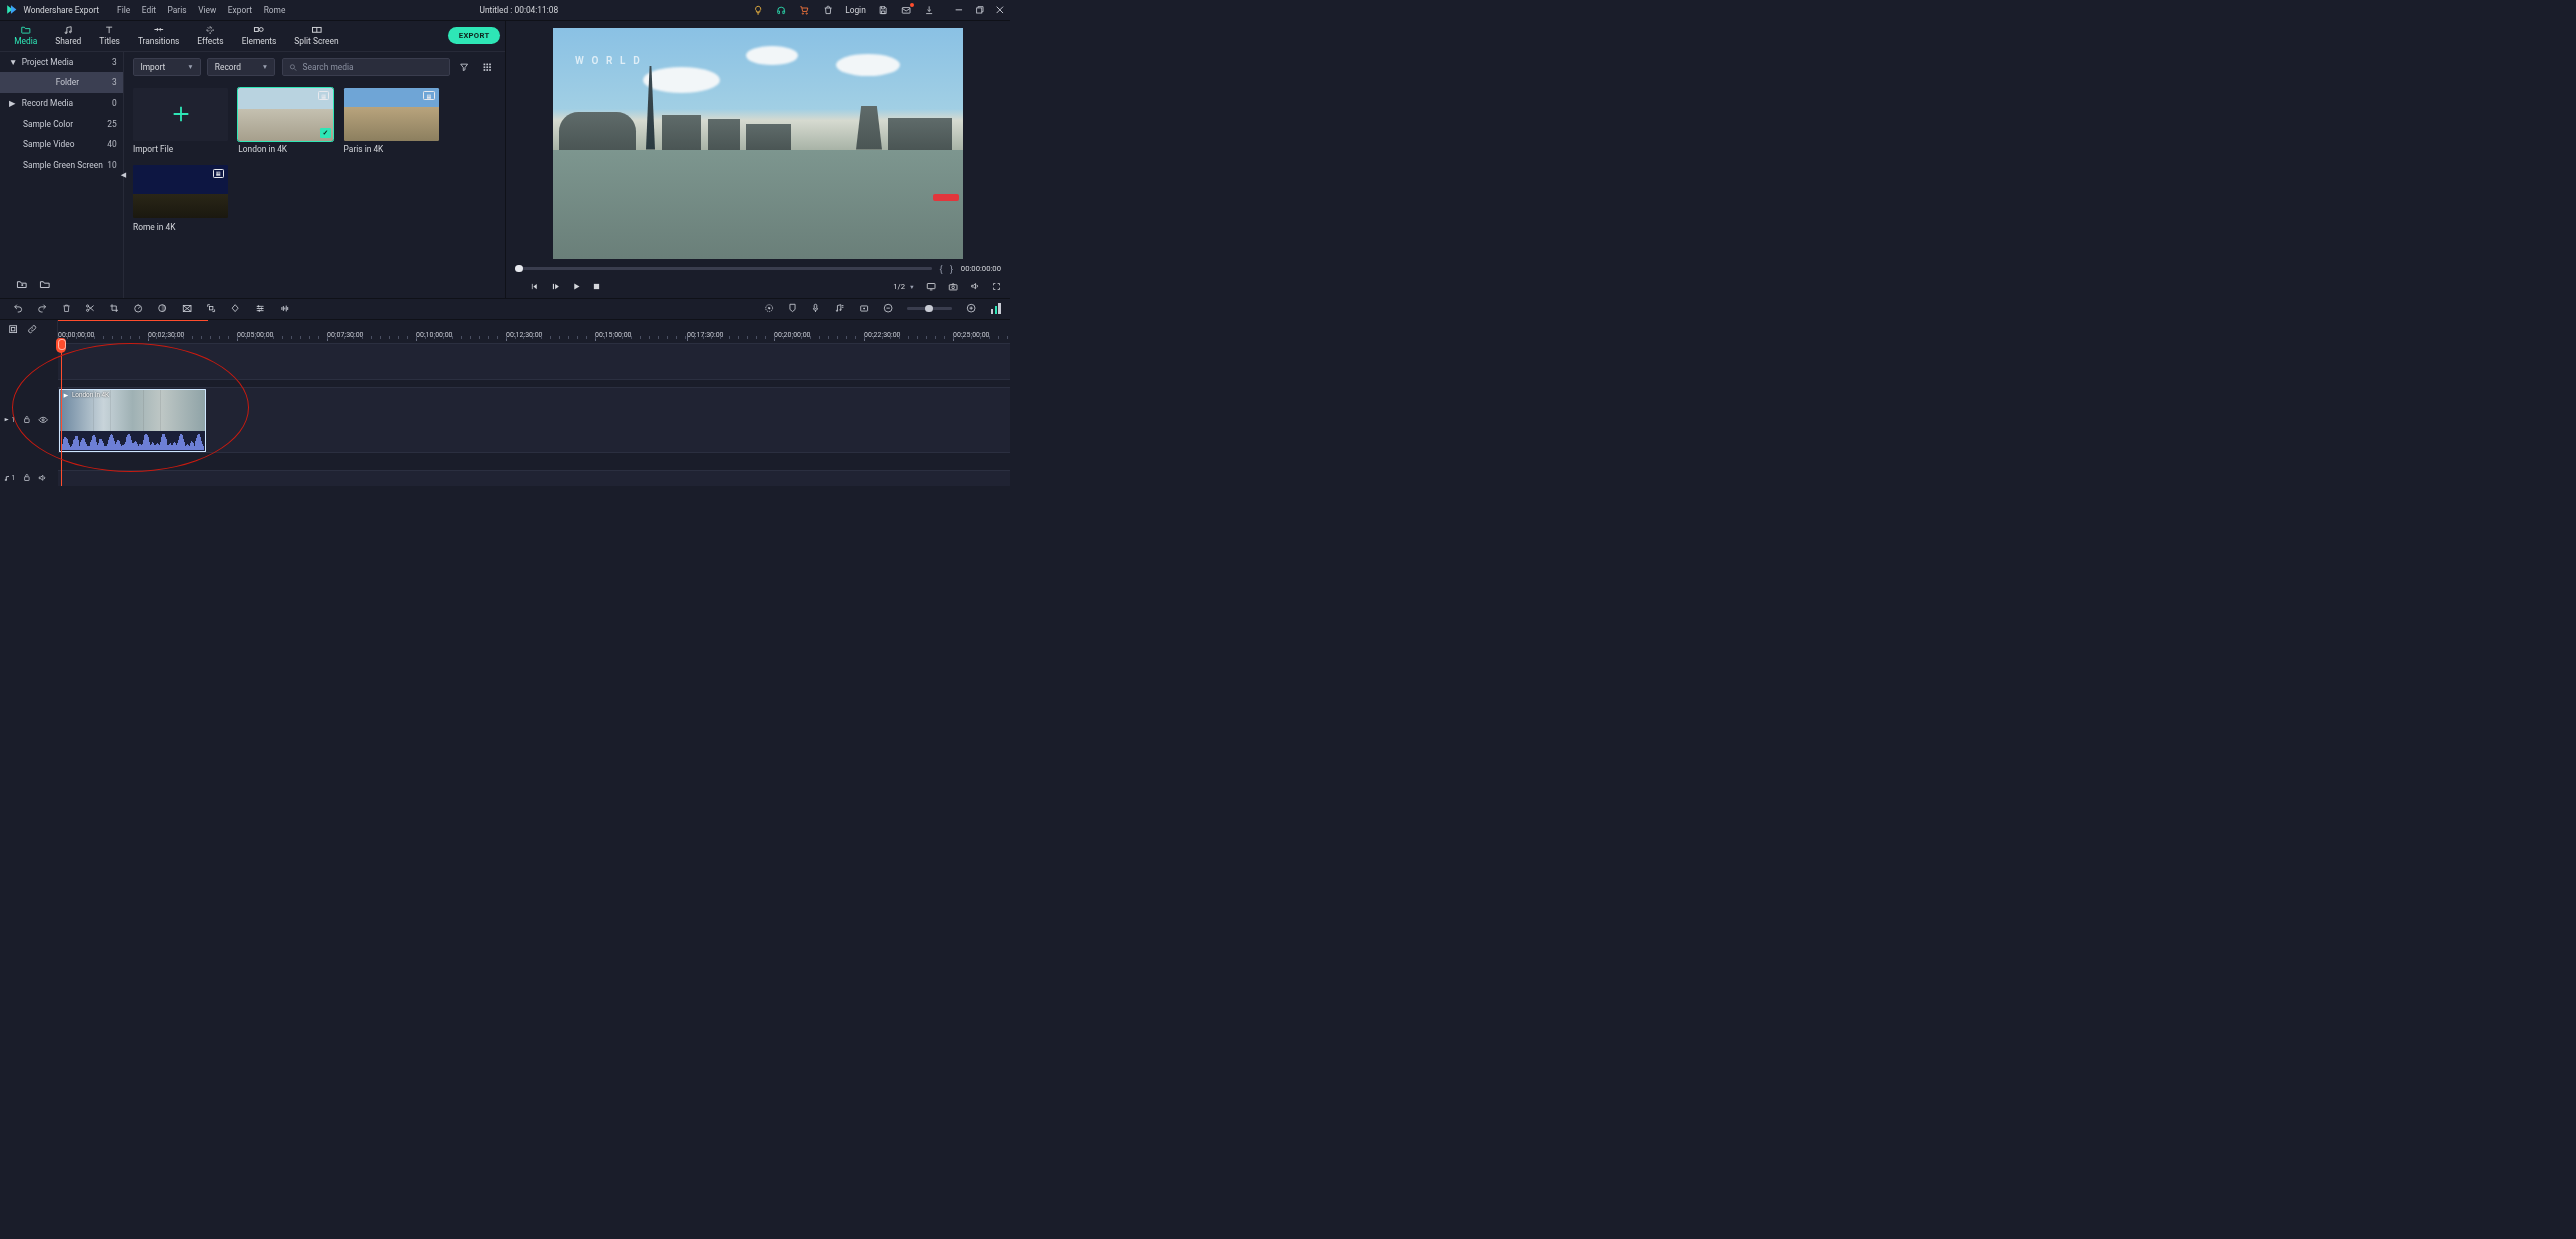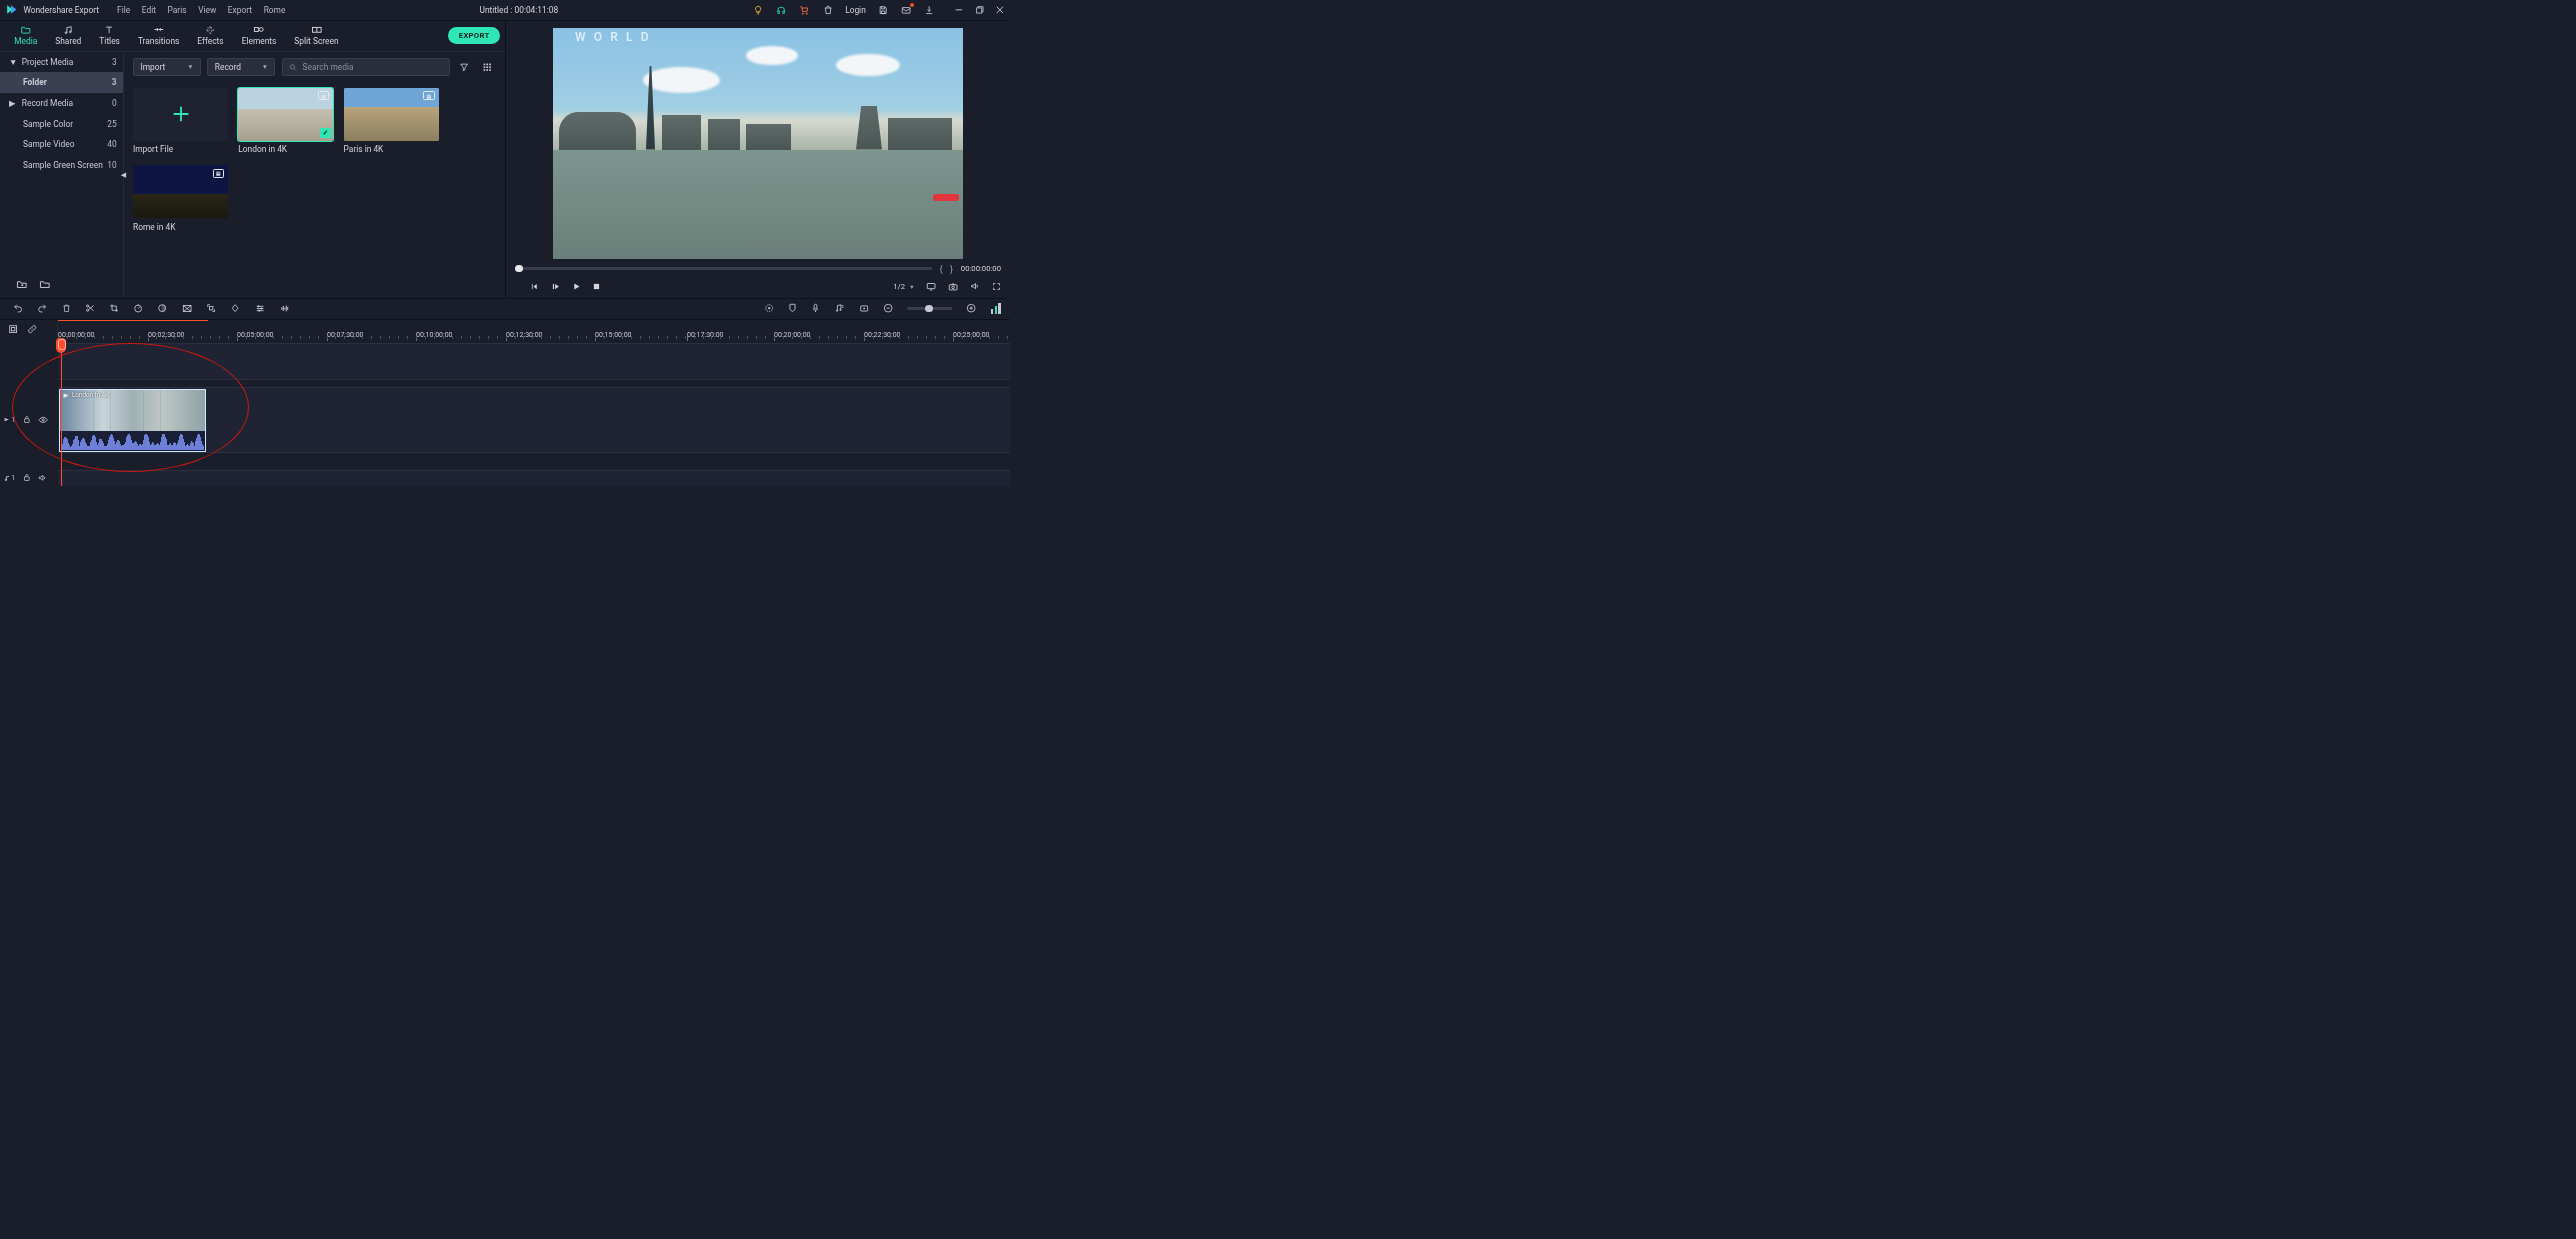--- a/index.html
+++ b/index.html
@@ -31,21 +31,21 @@
 .export-btn { background: #2ee6b6; color: #0f241d; font-weight: 700; font-size: 7.7px; padding: 3.9px 10.3px; border-radius: 9px; cursor: pointer; letter-spacing: 0.3px; }
 
 
 .left-content { flex: 1; display: flex; }
 .sidebar { width: 124px; border-right: 0.6px solid #272a38; display: flex; flex-direction: column; }
 .side-item { display: flex; align-items: center; height: 20.6px; padding: 0 6.4px 0 9px; cursor: pointer; font-size: 8.4px; }
 .side-item .chev { width: 6.4px; margin-right: 6.4px; color:#c8cbd4; display:inline-flex;}
 .side-item .lbl { flex: 1; }
 .side-item .cnt { color: #b5b8c2; }
 .side-item.indent { padding-left: 23px; }
-.side-item.selected { background: #3b3f52; font-weight:700; }
+.side-item.selected { background: #3b3f52; font-weight:400;text-align:center; }
 .side-foot { margin-top: auto; height: 26px; display: flex; align-items:center; gap: 11.6px; padding-left: 15.5px; }
 .sf-icon { color: #c8cbd4; }
 
 
 .media-area { flex: 1; display: flex; flex-direction: column; position:relative; }
 .side-collapse-caret { position:absolute; left:-3.2px; top:119px; color:#c8cbd4; font-size:7px; }
 .media-toolbar { height: 27px; display: flex; align-items: center; padding: 3.9px 9px 0 9px; gap: 6.4px; }
 .dd { background: #2a2d3c; border: 0.6px solid #3a3d4e; border-radius: 1.9px; height: 18px; display: flex; align-items: center; padding: 0 6.4px; cursor: pointer; font-size: 8.4px; color:#d4d6db; }
 .dd.import { width: 68px; }
 .dd.record { width: 68px; }
@@ -63,21 +63,21 @@
 .thumb.sel { outline: 1.3px solid #2ee6b6; }
 .thumb-check { position:absolute; bottom:2.6px; right:2.6px; width:10.3px; height:10.3px; background:#2ee6b6; border-radius:1.3px; display:flex; align-items:center; justify-content:center; color:#0d261e; font-size:7px; font-weight:700;}
 .card-label { margin-top: 3.9px; font-size: 8.4px; color:#d4d6db; }
 
 
 .preview { flex: 1; display:flex; align-items:center; justify-content:center; padding:3.9px 0 0 0; }
 .preview-frame { width: 410px; height: 231px; background: linear-gradient(to bottom, #8ac1e4 0%, #a1cfe4 35%, #d6dad0 40%, #8e9d8f 60%, #6d8077 100%); position:relative; overflow:hidden;}
 .sky-cloud { position:absolute; background:#f2f6f8; border-radius:50%; filter:blur(1.3px);}
 .building {position:absolute; bottom:109px; background:linear-gradient(#5f6b6a,#4a5554); }
 .river { position:absolute; bottom:0; left:0; right:0; height:109px; background:linear-gradient(#7d968f,#6a7f79);}
-.wm { position:absolute; top:2px; left:22px; color:rgba(255,255,255,.7); font-size:12px; letter-spacing:2.6px; font-weight:600;}
+.wm { position:absolute; top:27px; left:22px; color:rgba(255,255,255,.7); font-size:10px; letter-spacing:2.6px; font-weight:600;}
 
 .prev-scrub { height: 14px; display:flex; align-items:center; padding:0 9px; gap:7.7px; }
 .scrub-track { flex:1; height:2.6px; background:#3a3d4e; border-radius:1.3px; position:relative;}
 .scrub-handle { position:absolute; left:0; top:-2.6px; width:7.7px; height:7.7px; background:#e7e9ee; border-radius:50%;}
 .brace { color:#9aa0b0; font-size:9px;}
 .tc { color:#d4d6db; font-size:7.7px; margin-left:auto;}
 
 .prev-ctrls { height: 22px; display:flex; align-items:center; padding:0 9px; gap:11.6px; }
 .pc-icon { color:#d4d6db; display:inline-flex; cursor:pointer; }
 .pc-spacer { flex:1; }

